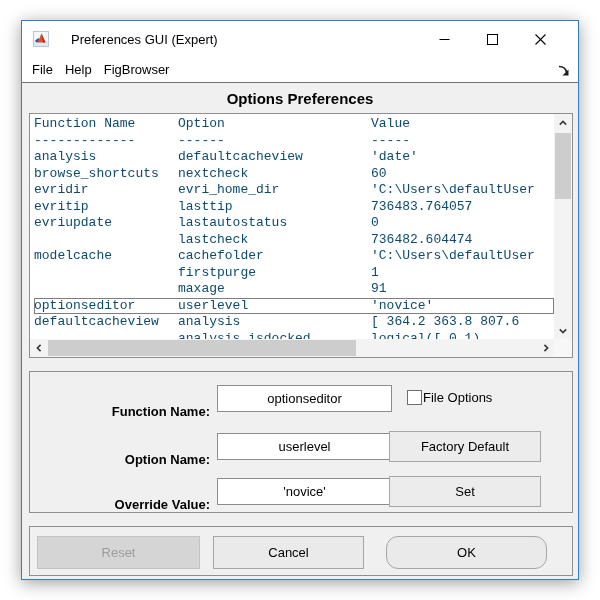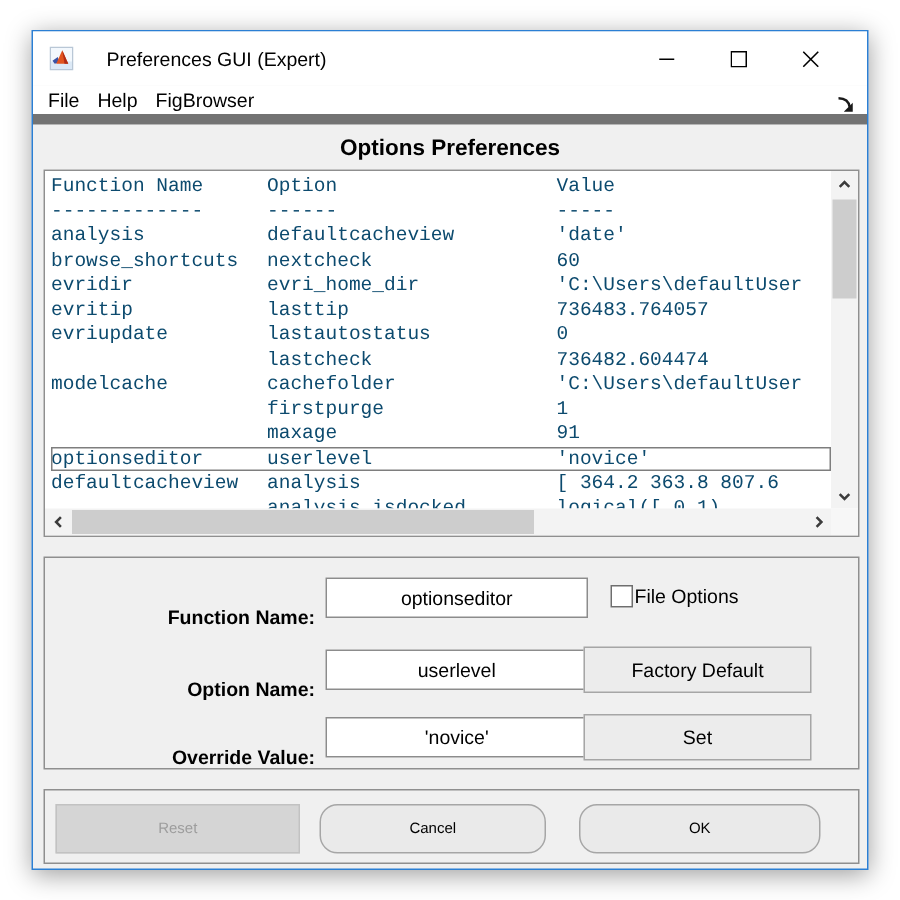--- a/index.html
+++ b/index.html
@@ -7,21 +7,21 @@
   .window{position:absolute;left:21px;top:20px;width:558px;height:560px;background:#f0f0f0;
           border:1px solid #2b7fd4;box-shadow:0 3px 16px rgba(0,0,0,.38);box-sizing:border-box;}
   
   .titlebar{position:absolute;left:0;top:0;width:100%;height:36px;background:#ffffff;display:flex;align-items:center;}
   .app-icon{width:16px;height:16px;margin-left:11px;flex:0 0 auto;}
   .win-title{margin-left:22px;font-size:13px;color:#000;}
   .win-controls{position:absolute;right:14px;top:0;height:36px;display:flex;}
   .win-btn{width:48px;height:36px;display:flex;align-items:center;justify-content:center;}
   
   .menubar{position:absolute;left:0;top:36px;width:100%;height:26px;background:#ffffff;
-           border-bottom:7px solid #737373;display:flex;align-items:center;box-sizing:border-box;}
+           border-bottom:1px solid #737373;display:flex;align-items:center;box-sizing:border-box;}
   .menu-item{font-size:13px;color:#000;padding:0 6px;}
   .menu-item:first-child{padding-left:10px;}
   .dock-icon{position:absolute;right:8px;top:6px;width:13px;height:13px;}
   
   .hdr-strip{position:absolute;left:0;top:62px;width:100%;height:30px;display:flex;align-items:center;justify-content:center;}
   .hdr-title{font-size:15px;font-weight:700;color:#000;}
   
   .listbox{position:absolute;left:7px;top:92px;width:544px;height:245px;background:#ffffff;
            border:1px solid #8f8f8f;box-sizing:border-box;overflow:hidden;}
   .list-content{position:absolute;left:0;top:0;width:524px;height:225px;overflow:hidden;
@@ -51,23 +51,23 @@
   .frow1{top:13px;} .frow2{top:61px;} .frow3{top:106px;}
   .chk-wrap{position:absolute;left:377px;top:5px;display:flex;align-items:center;}
   .checkbox{width:15px;height:15px;background:#ffffff;border:1px solid #6e6e6e;box-sizing:border-box;}
   .chk-label{font-size:13px;color:#000;margin-left:1px;}
   .side-btn{position:absolute;left:359px;top:-2px;width:152px;height:31px;background:#ececec;border:1px solid #a6a6a6;
             box-sizing:border-box;display:flex;align-items:center;justify-content:center;font-size:13px;color:#000;}
   
   .button-panel{position:absolute;left:7px;top:505px;width:544px;height:50px;border:1px solid #8f8f8f;
                 background:#f0f0f0;box-sizing:border-box;}
   .action-btn{position:absolute;top:9px;height:33px;background:#eaeaea;border:1px solid #a6a6a6;box-sizing:border-box;
-              display:flex;align-items:center;justify-content:center;font-size:10px;color:#000;}
+              display:flex;align-items:center;justify-content:center;font-size:13px;color:#000;}
   .btn-reset{left:7px;width:163px;background:#d5d5d5;border-color:#c2c2c2;color:#9d9d9d;}
-  .btn-cancel{left:183px;width:151px;border-radius:12px;}
+  .btn-cancel{left:183px;width:151px;}
   .btn-ok{left:356px;width:161px;border-radius:12px;}
 </style>
 </head>
 <body>
 
 <div class="page">
   <div class="window">
 
     <div class="titlebar">
       <span class="app-icon">

